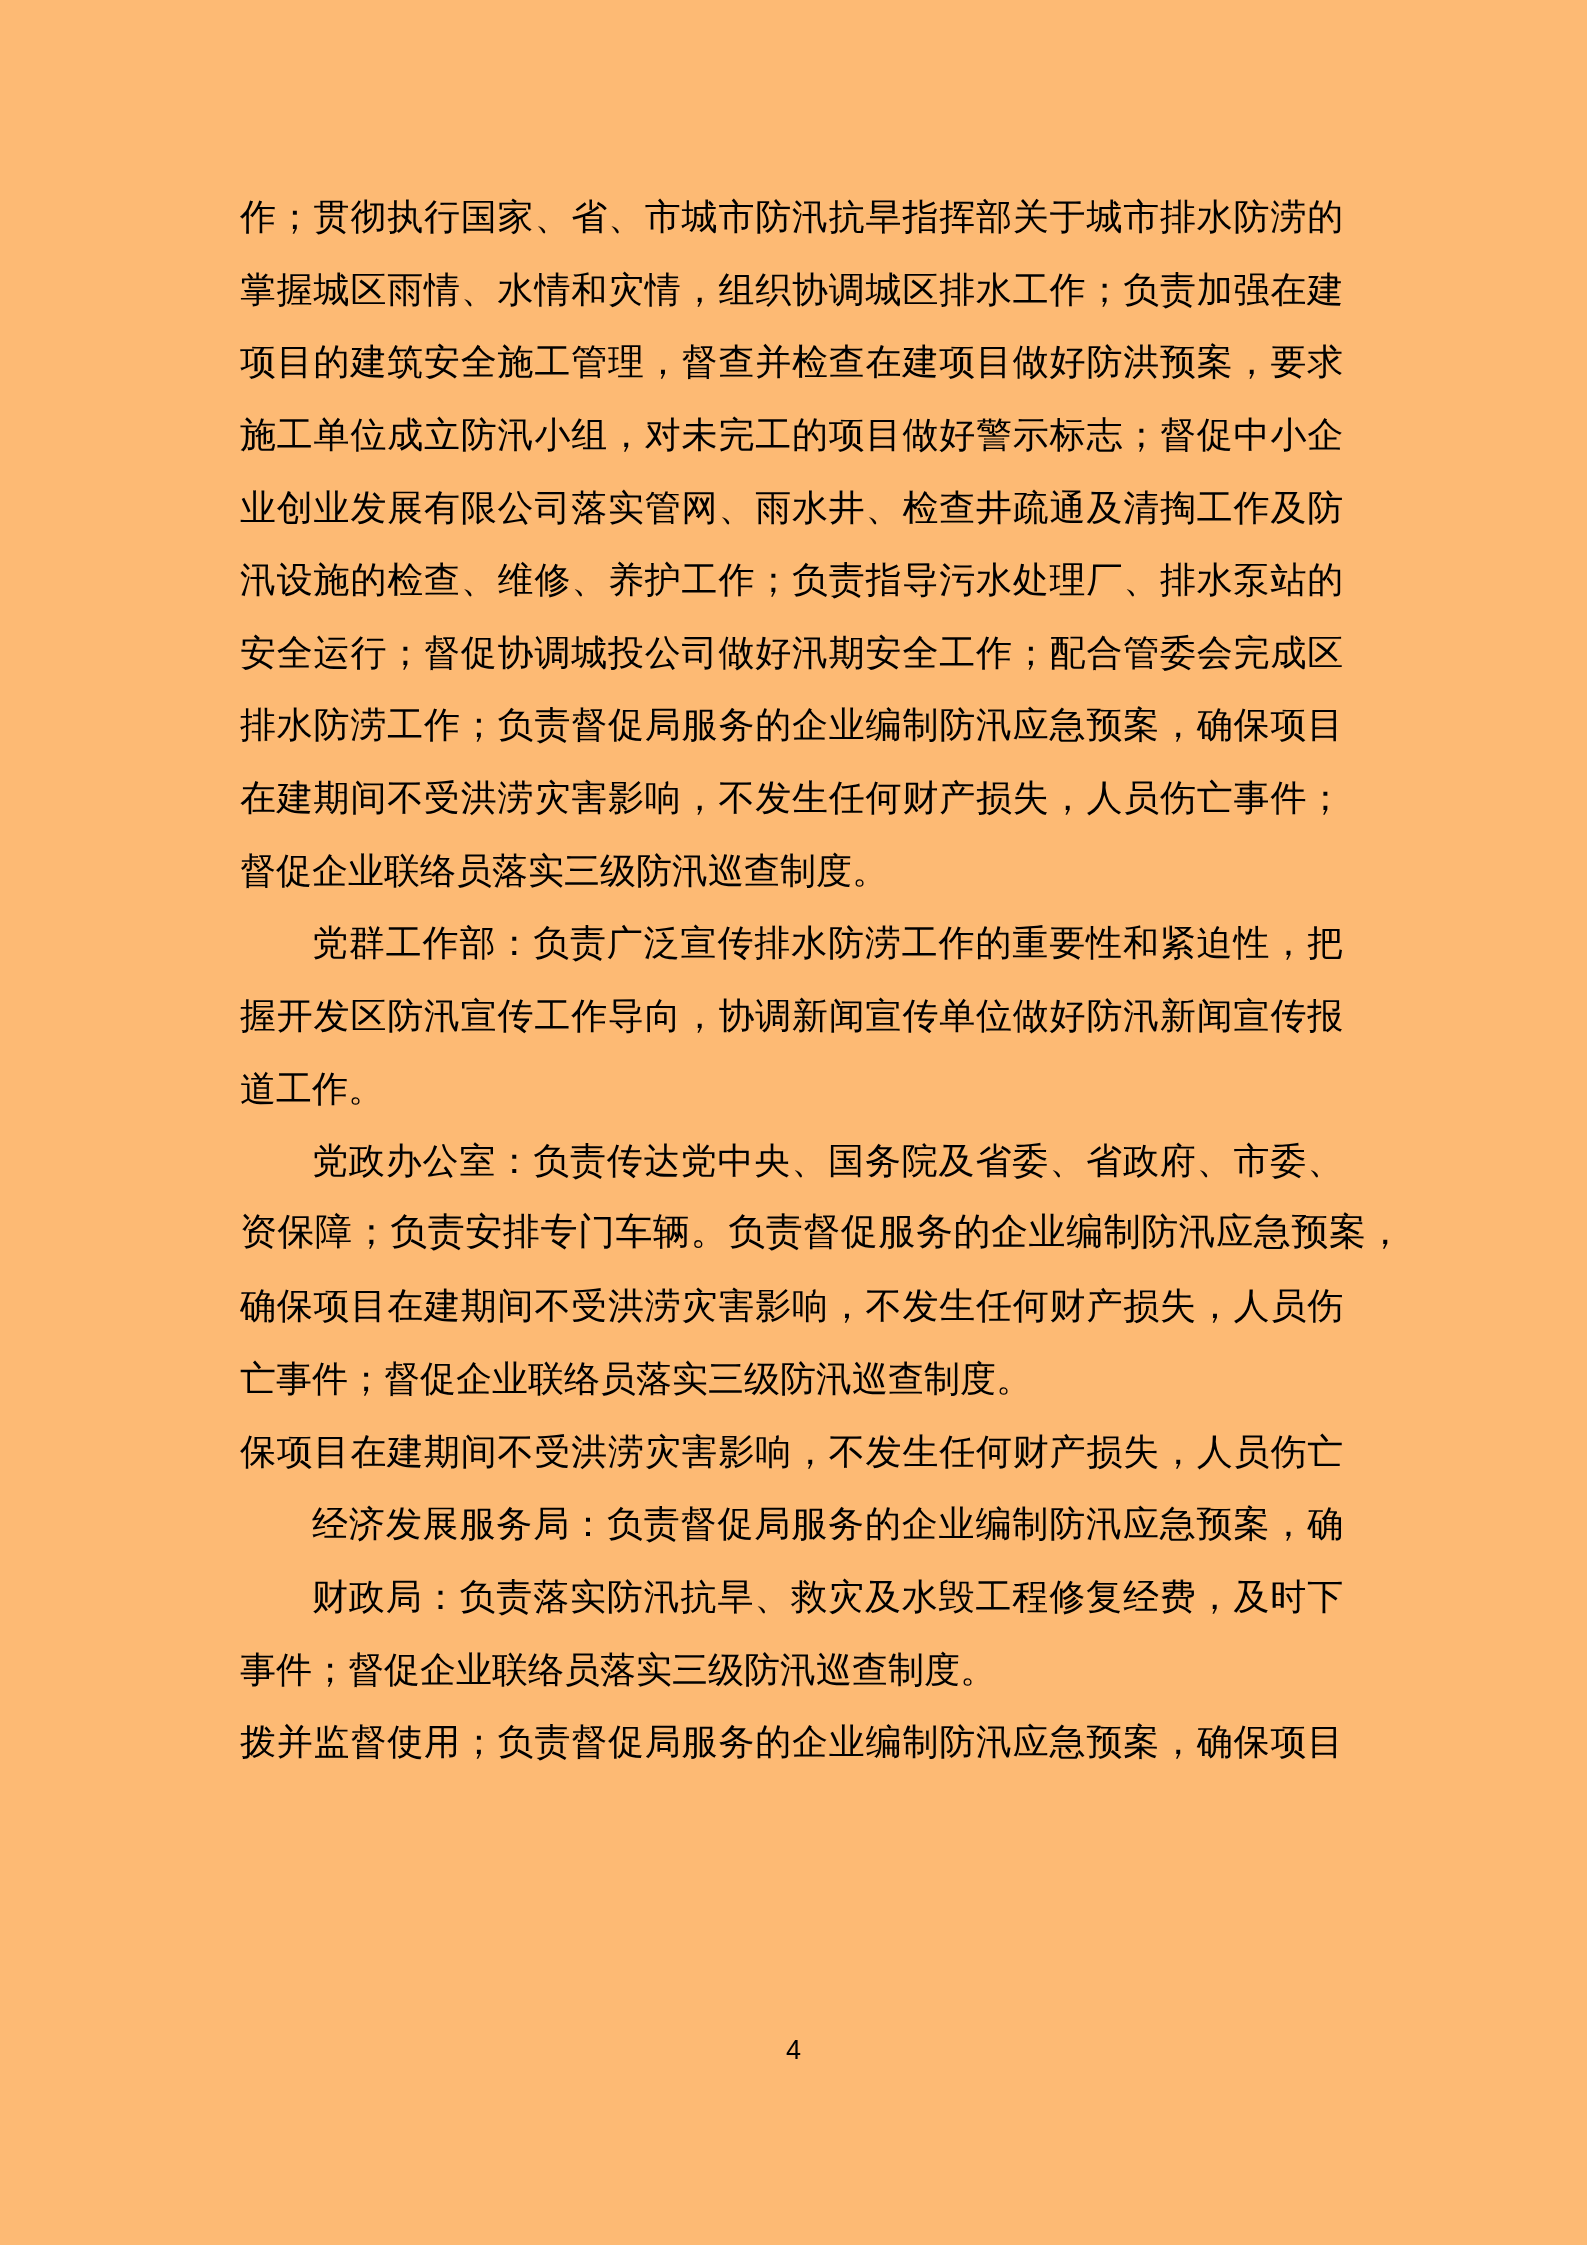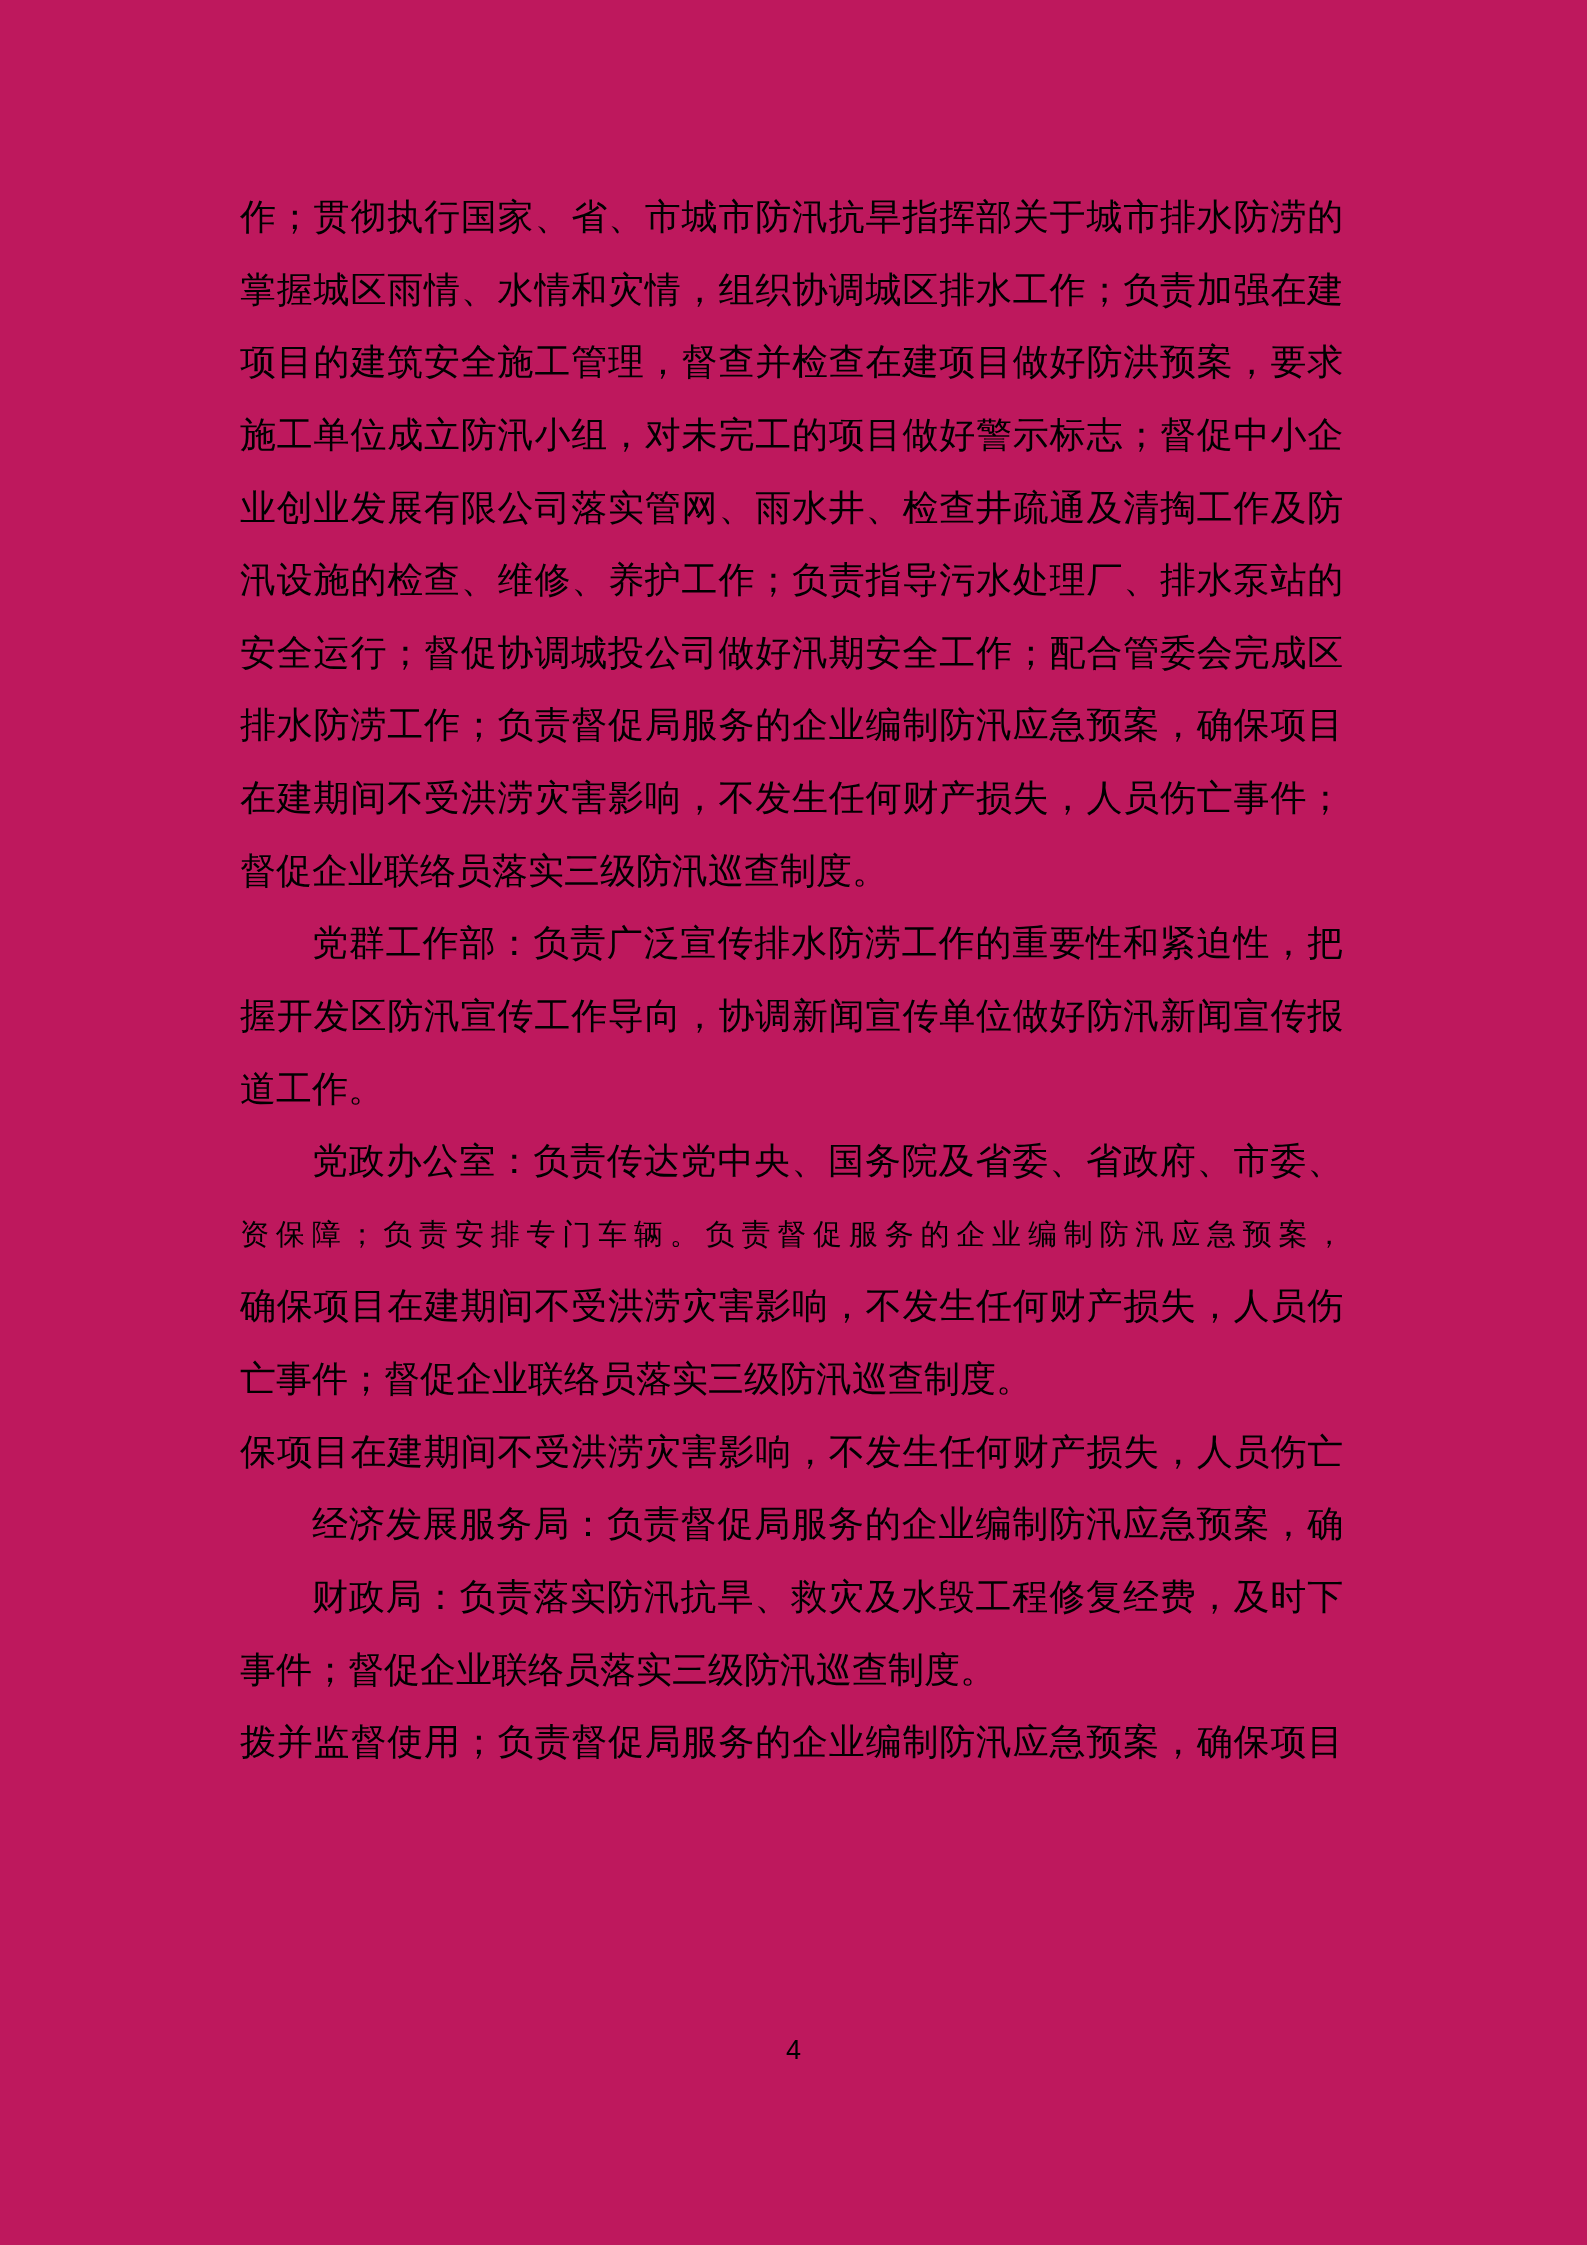--- a/index.html
+++ b/index.html
@@ -13,21 +13,21 @@
     height: 2245px;
     overflow: hidden;
     color: #000000;
     font-family: "Liberation Serif", "DejaVu Serif", serif;
   }
   .page {
     position: absolute;
     left: 0; top: 0;
     width: 1587px;
     height: 2245px;
-    background: #be185d;
+    background: #fdba74;
   }
   .content {
     position: absolute;
     left: 240px;
     top: 181px;
     width: 1104px;
   }
   .line {
     height: 72.63px;
     line-height: 72.63px;
@@ -43,22 +43,23 @@
     text-align: left;
     text-align-last: left;
     letter-spacing: 0;
   }
   
   .line.indent {
     text-indent: 72px;
   }
   
   .line.tight {
-    font-size: 29px;
+    font-size: 37px;
     letter-spacing: 0.55px;
+    font-family: Liberation Mono, monospace;
   }
   .line b {
     font-weight: normal;
   }
   .footer {
     position: absolute;
     left: 0;
     top: 2037px;
     width: 1587px;
     text-align: center;

